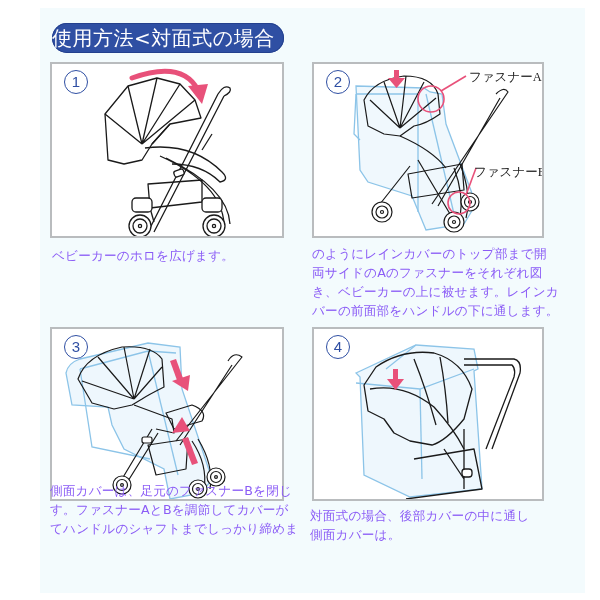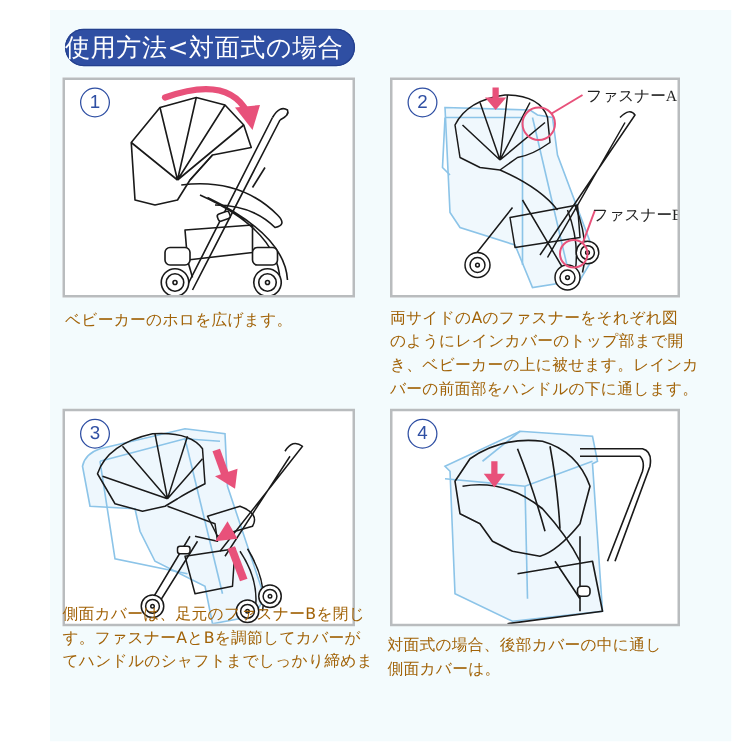--- a/index.html
+++ b/index.html
@@ -27,21 +27,21 @@
     border: 1.6px solid #2f4fa3; border-radius: 50%;
     color: #2f4fa3; font-size: 15px; line-height: 22px; text-align: center;
     font-family: "Liberation Sans", sans-serif;
   }
   .frame svg { position: absolute; left: 0; top: 0; }
   .callout {
     position: absolute; font-size: 12.5px; color: #222; white-space: nowrap;
     font-family: Liberation Serif, serif;
   }
   .desc {
-    position: absolute; font-size: 12.6px; line-height: 19px; color: #a16207;
+    position: absolute; font-size: 12.6px; line-height: 19px; color: #8b5cf6;
     width: 240px; letter-spacing: 0.2px;
   }
 </style>
 </head>
 <body>
 
 <div class="sheet"></div>
 
 <div class="title-pill">使用方法&lt;対面式の場合&gt;</div>
 
@@ -132,22 +132,22 @@
       <path d="M127 27 L152 12"></path>
       <circle cx="145" cy="139" r="11"></circle>
       <path d="M152 131 L162 104"></path>
     </g>
   </svg>
   <div class="step-num">2</div>
   <div class="callout" style="left:155px; top:5px;">ファスナーA</div>
   <div class="callout" style="left:160px; top:88px;margin-top:12px;">ファスナーB</div>
 </div>
 <div class="desc" style="left:312px; top:244px; width:250px;">
+  <div>のようにレインカバーのトップ部まで開</div>
   <div>両サイドのAのファスナーをそれぞれ図</div>
-  <div>のようにレインカバーのトップ部まで開</div>
   <div>き、ベビーカーの上に被せます。レインカ</div>
   <div>バーの前面部をハンドルの下に通します。</div>
 </div>
 
 <div class="frame" style="left:50px; top:327px; width:234px; height:174px;">
   <svg width="234" height="174" viewBox="0 0 234 174">
     <g fill="#e3f2fb" fill-opacity="0.6" stroke="#8cc4e8" stroke-width="1.3">
       <path d="M14 44 Q16 34 28 30 L96 14 L128 18 L130 60 L160 150 L150 164 L118 170 L112 140 L72 120 L60 96 L56 78 L20 76 Z"></path>
       <path d="M28 40 L96 22 L124 24" fill="none"></path>
       <path d="M96 22 L126 146" fill="none"></path>

